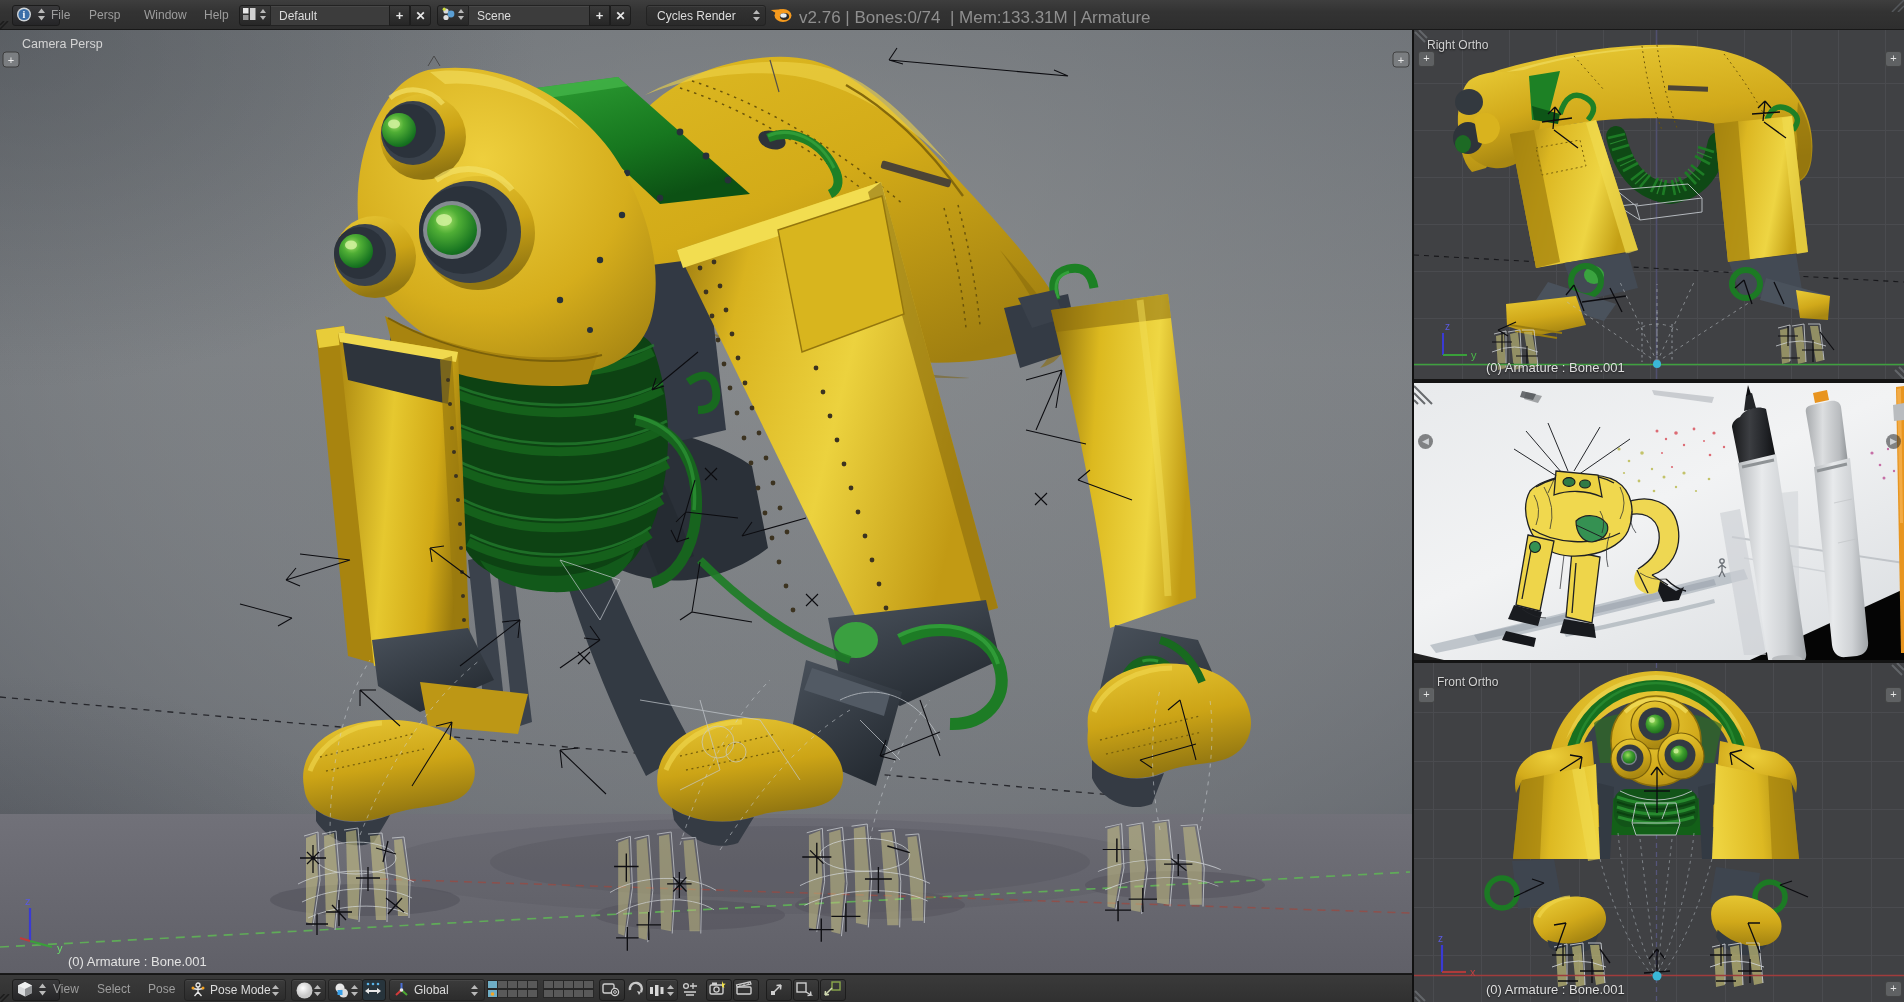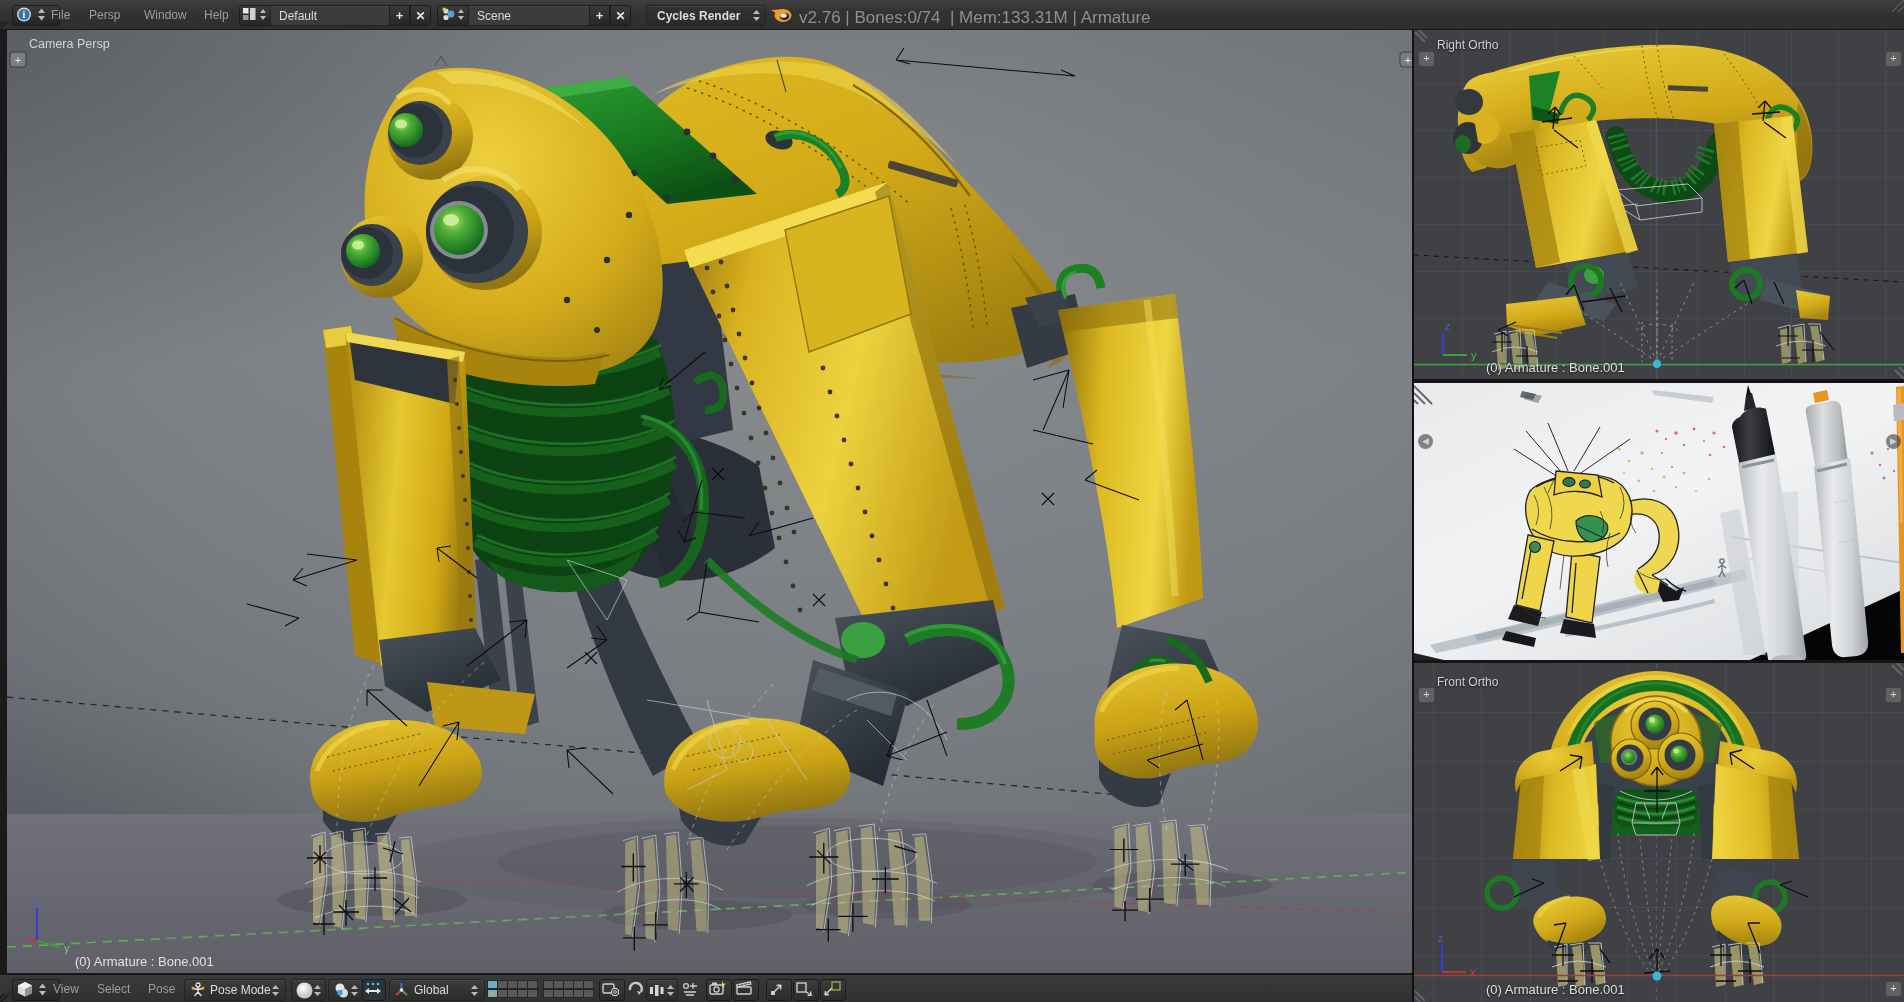--- a/index.html
+++ b/index.html
@@ -4,21 +4,21 @@
 <style>
   html,body{margin:0;padding:0;width:1904px;height:1002px;overflow:hidden;background:#1a1a1a;
     font-family:"Liberation Sans",sans-serif;}
   .abs{position:absolute;}
   #header{left:0;top:0;width:1904px;height:29px;background:linear-gradient(#3e3e3e,#333333 40%,#2e2e2e);border-bottom:1px solid #181818;}
   .menu{color:#9d9d9d;font-size:12px;padding:0 12px;}
   .wfield{height:19px;background:#3c3c3c;border:1px solid #232323;border-radius:3px;color:#dcdcdc;
      font-size:12px;display:flex;align-items:center;box-shadow:inset 0 1px 0 rgba(255,255,255,0.06);}
   .wbtn{height:19px;width:19px;background:linear-gradient(#3a3a3a,#262626);border:1px solid #1d1d1d;border-radius:3px;
      color:#e8e8e8;font-size:13px;display:flex;align-items:center;justify-content:center;font-weight:bold;}
-  #main{left:0;top:30px;width:1660px;height:943px;background:#70757a;margin-left:7px;}
+  #main{left:0;top:30px;width:1660px;height:943px;background:#70757a;}
   #toolbar{left:0;top:974px;width:1412px;height:28px;background:linear-gradient(#3a3a3a,#303030);border-top:1px solid #161616;}
   #rcol{left:1414px;top:30px;width:490px;height:972px;background:#3f4043;}
   .panel{left:0;width:490px;background:#404144;overflow:hidden;}
   .plabel{position:absolute;color:#d2d2d2;font-size:12px;text-shadow:0 1px 2px rgba(0,0,0,0.7);}
   .armlabel{position:absolute;color:#dfdfdf;font-size:13px;text-shadow:0 1px 2px rgba(0,0,0,0.6);}
   .plus{position:absolute;width:15px;height:14px;background:rgba(120,123,126,0.55);border:1px solid rgba(40,40,40,0.5);
      border-radius:3px;color:#e6e6e6;font-size:11px;line-height:12px;text-align:center;}
   svg{display:block;}
 </style>
 </head>
@@ -53,21 +53,21 @@
     <circle cx="5" cy="4" r="2.6" fill="#d8d8d8"></circle>
       <circle cx="10" cy="7" r="3.4" fill="#5a9fd4"></circle>
       <circle cx="5" cy="10.5" r="2.6" fill="#e0e0e0"></circle>
     <circle cx="3.2" cy="2.2" r="1.6" fill="#cddc3a"></circle>
     <path d="M17 6 l3 -4 3 4z M17 9 l3 4 3 -4z" fill="#b9b9b9"></path>
   </svg>
   <div class="abs wfield" style="left:468px;top:5px;width:120px;padding-left:8px;border-radius:0;">Scene</div>
   <div class="abs wbtn" style="left:589px;top:5px;border-radius:0;">+</div>
   <div class="abs wbtn" style="left:610px;top:5px;border-radius:0 3px 3px 0;font-size:12px;">✕</div>
 
-  <div class="abs wfield" style="left:646px;top:5px;width:108px;padding-left:10px;background:linear-gradient(#333,#2a2a2a);font-weight:bold;">Cycles Render
+  <div class="abs wfield" style="left:646px;top:5px;width:108px;padding-left:10px;background:linear-gradient(#333,#2a2a2a);">Cycles Render
     <svg class="abs" style="right:4px;top:3px;" width="9" height="13">
         <path d="M1 5 l3.5 -4 3.5 4z M1 8 l3.5 4 3.5 -4z" fill="#b9b9b9"></path>
       </svg>
   </div>
 
   <svg class="abs" style="left:770px;top:6px;" width="22" height="17">
     <ellipse cx="13" cy="9.5" rx="8.5" ry="6.5" fill="#f59a1e"></ellipse>
     <ellipse cx="14.5" cy="10.5" rx="4.6" ry="3.4" fill="#2a2a2a"></ellipse>
     <ellipse cx="13.5" cy="9.5" rx="3.2" ry="2.2" fill="#e9eef2"></ellipse>
     <path d="M1 4 L12 3.2 L8 7.5 Z" fill="#f59a1e"></path>
@@ -827,21 +827,21 @@
 <circle cx="243" cy="334" r="4" fill="#3ab8d8"></circle>
 <path d="M29,303 V325 M29,325 H53" stroke-width="2" stroke="#3a3ad4" fill="none"></path>
 <path d="M29,325 H53" stroke="#3aa03a" stroke-width="2"></path>
 <text x="31" y="300" font-size="10" fill="#5a5adf">z</text>
 <text x="57" y="329" font-size="11" fill="#4ab84a">y</text>
 <g stroke="#63666a" stroke-width="2">
           <path d="M481,340 l9,9 M485,337 l7,7"></path>
           <path d="M1,2 l10,10 M5,0 l8,8"></path>
         </g>
 </svg>
-<span class="plabel" style="left:23px;top:8px;">Right Ortho</span>
+<span class="plabel" style="left:13px;top:8px;">Right Ortho</span>
 <span class="armlabel" style="left:72px;top:330px;">(0) Armature : Bone.001</span>
 <div class="plus" style="left:4px;top:21px;">+</div>
 <div class="plus" style="left:471px;top:21px;">+</div>
 </div>
 <div class="abs" style="top:349px;left:0;width:490px;height:4px;background:#141414;"></div>
 
 <div class="abs panel" style="top:353px;height:277px;background:#0a0a0a;">
 <svg width="490" height="277">
 <defs>
   <linearGradient id="paper" x1="0" y1="0" x2="0.8" y2="1">

